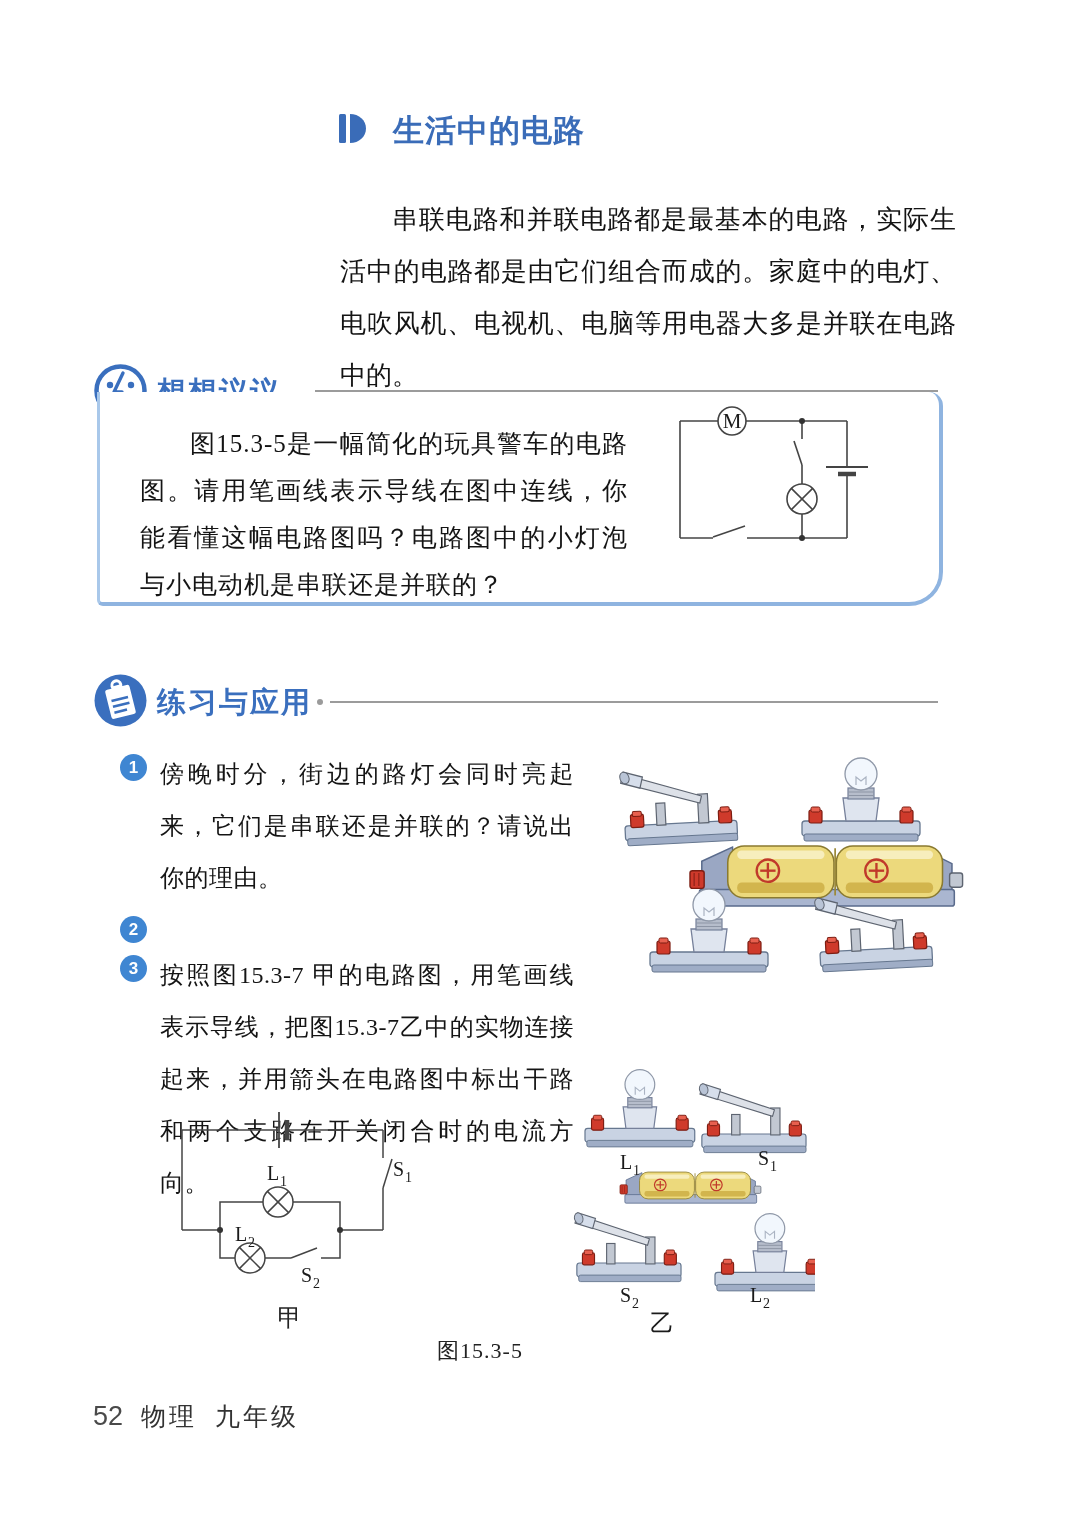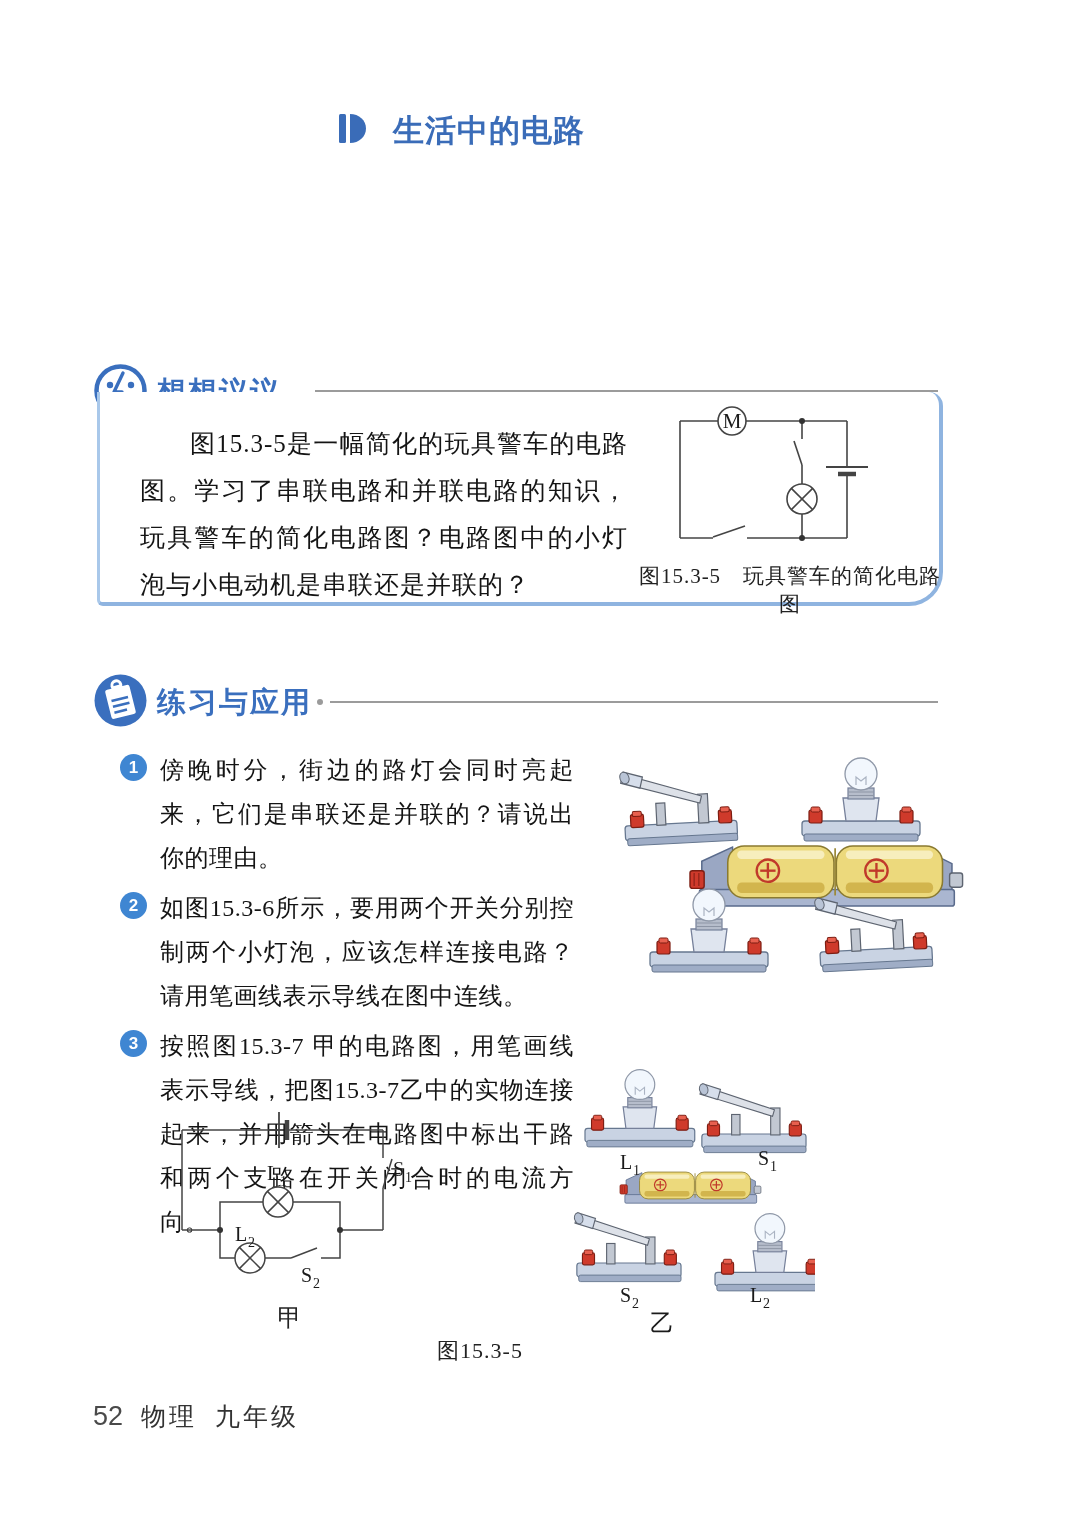--- a/index.html
+++ b/index.html
@@ -29,21 +29,21 @@
               text-align:justify;text-indent:2em;color:#141414;}
 
   .fig-caption{font-size:21px;color:#222;text-align:center;letter-spacing:1px;}
 
   
   .ex-list{width:462px;}
   .ex-item{display:flex;gap:13px;margin-bottom:6px;}
   .ex-num{flex:0 0 27px;width:27px;height:27px;border-radius:50%;background:#3f86d2;color:#fff;
           font-family:"Liberation Sans","DejaVu Sans",sans-serif;font-weight:bold;font-size:17px;
           line-height:27px;text-align:center;margin-top:6px;}
-  .ex-text{width:414px;font-size:24px;line-height:44px;letter-spacing:0.5px;text-align:justify;color:#141414;}
+  .ex-text{width:414px;font-size:24px;line-height:52px;letter-spacing:0.5px;text-align:justify;color:#141414;}
 
   .part-label{font-size:24px;color:#222;text-align:center;letter-spacing:1px;}
 
   
   .footer{display:flex;align-items:baseline;gap:18px;}
   .footer .pg{font-family:"Liberation Sans","DejaVu Sans",sans-serif;font-size:27px;color:#4a4a4a;}
   .footer .sub{font-size:25px;color:#333;letter-spacing:3px;}
 
   svg text.clab{font-family:"Liberation Serif","DejaVu Serif",serif;font-size:20px;fill:#1a1a1a;}
   svg text.csub{font-family:"Liberation Serif","DejaVu Serif",serif;font-size:14px;fill:#1a1a1a;}
@@ -110,37 +110,38 @@
   <div class="abs sec-header" style="left:338px;top:110px;">
     <span>
       <svg width="30" height="34" viewBox="0 0 30 34">
         <rect x="1" y="2" width="7" height="29" rx="1.5" fill="#3a6cb8"></rect>
         <path d="M12 2 C21 2 28 8.2 28 16.5 C28 24.8 21 31 12 31 Z" fill="#3a6cb8"></path>
       </svg>
     </span>
     <span class="sec-title">生活中的电路</span>
   </div>
 
+  <div class="abs intro" style="left:340px;top:194px;">串联电路和并联电路都是最基本的电路，实际生活中的电路都是由它们组合而成的。家庭中的电灯、电吹风机、电视机、电脑等用电器大多是并联在电路中的。</div>
 
   <div class="abs sub-header" style="left:92px;top:362px;">
     <span>
       <svg width="57" height="57" viewBox="0 0 57 57">
         <circle cx="28.5" cy="28.5" r="24" fill="#fff" stroke="#3a6fbe" stroke-width="4.5"></circle>
         <circle cx="18" cy="23" r="3.2" fill="#3a6fbe"></circle>
         <circle cx="39" cy="23" r="3.2" fill="#3a6fbe"></circle>
         <path d="M31 11 L22 30 H30 L25 47" fill="none" stroke="#3a6fbe" stroke-width="3.4" stroke-linejoin="round" stroke-linecap="round"></path>
         <path d="M21 47 H32" fill="none" stroke="#3a6fbe" stroke-width="3" stroke-linecap="round"></path>
       </svg>
     </span>
     <span class="sub-title">想想议议</span>
   </div>
   <div class="rule" style="left:315px;top:390px;width:623px;"></div>
 
   <div class="abs think-box" style="left:97px;top:392px;width:839px;height:210px;"></div>
-  <div class="abs think-text" style="left:140px;top:420px;">图15.3-5是一幅简化的玩具警车的电路图。学习了串联电路和并联电路的知识，玩具警车的简化电路图？电路图中的小灯泡与小电动机是串联还是并联的？</div>
+  <div class="abs think-text" style="left:140px;top:420px;">图15.3-5是一幅简化的玩具警车的电路图。请用笔画线表示导线在图中连线，你能看懂这幅电路图吗？电路图中的小灯泡与小电动机是串联还是并联的？</div>
 
   <svg class="abs" style="left:655px;top:406px;" width="240" height="142" viewBox="0 0 240 142">
     <g stroke="#444" stroke-width="1.6" fill="none">
       <path d="M25 15 H63"></path>
         <path d="M91 15 H192"></path>
       <path d="M25 15 V132"></path>
       <g>
         <circle cx="77" cy="15" r="14" fill="#fff"></circle>
       </g>
       <g>
@@ -163,21 +164,20 @@
       <g>
         <path d="M25 132 H58"></path>
           <path d="M58 131 L90 120"></path>
           <path d="M92 132 H192"></path>
       </g>
     </g>
     <circle cx="147" cy="15" r="3" fill="#333"></circle>
     <circle cx="147" cy="132" r="3" fill="#333"></circle>
     <text x="77" y="22" text-anchor="middle" class="clab" style="font-size:21px">M</text>
   </svg>
-  <div class="abs fig-caption" style="left:630px;top:562px;width:320px;">图15.3-5　玩具警车的简化电路图</div>
 
   <div class="abs sub-header" style="left:92px;top:672px;">
     <span>
       <svg width="57" height="57" viewBox="0 0 57 57">
         <circle cx="28.5" cy="28.5" r="26" fill="#3a6fbe"></circle>
         <g transform="rotate(-14 28 30)">
           <rect x="16" y="15" width="25" height="30" rx="2.5" fill="#fff"></rect>
           <line x1="20" y1="27" x2="37" y2="27" stroke="#3a6fbe" stroke-width="2.6"></line>
           <line x1="20" y1="33" x2="37" y2="33" stroke="#3a6fbe" stroke-width="2.6"></line>
           <line x1="20" y1="39" x2="33" y2="39" stroke="#3a6fbe" stroke-width="2.6"></line>
@@ -191,21 +191,20 @@
   <div class="rule-dot" style="left:317px;top:699px;"></div>
   <div class="rule" style="left:330px;top:701px;width:608px;"></div>
 
   <div class="abs ex-list" style="left:120px;top:748px;">
     <div class="ex-item">
       <div class="ex-num">1</div>
       <div class="ex-text">傍晚时分，街边的路灯会同时亮起来，它们是串联还是并联的？请说出你的理由。</div>
     </div>
     <div class="ex-item">
       <div class="ex-num">2</div>
-      <div class="ex-text">如图15.3-6所示，要用两个开关分别控制两个小灯泡，应该怎样连接电路？请用笔画线表示导线在图中连线。</div>
     </div>
     <div class="ex-item">
       <div class="ex-num">3</div>
       <div class="ex-text">按照图15.3-7 甲的电路图，用笔画线表示导线，把图15.3-7乙中的实物连接起来，并用箭头在电路图中标出干路和两个支路在开关闭合时的电流方向。</div>
     </div>
   </div>
 
   <svg class="abs" style="left:590px;top:752px;" width="420" height="230" viewBox="0 0 420 230">
     <g transform="translate(33,14) rotate(-3 60 60)">
         <use href="#sym-switch"></use>

